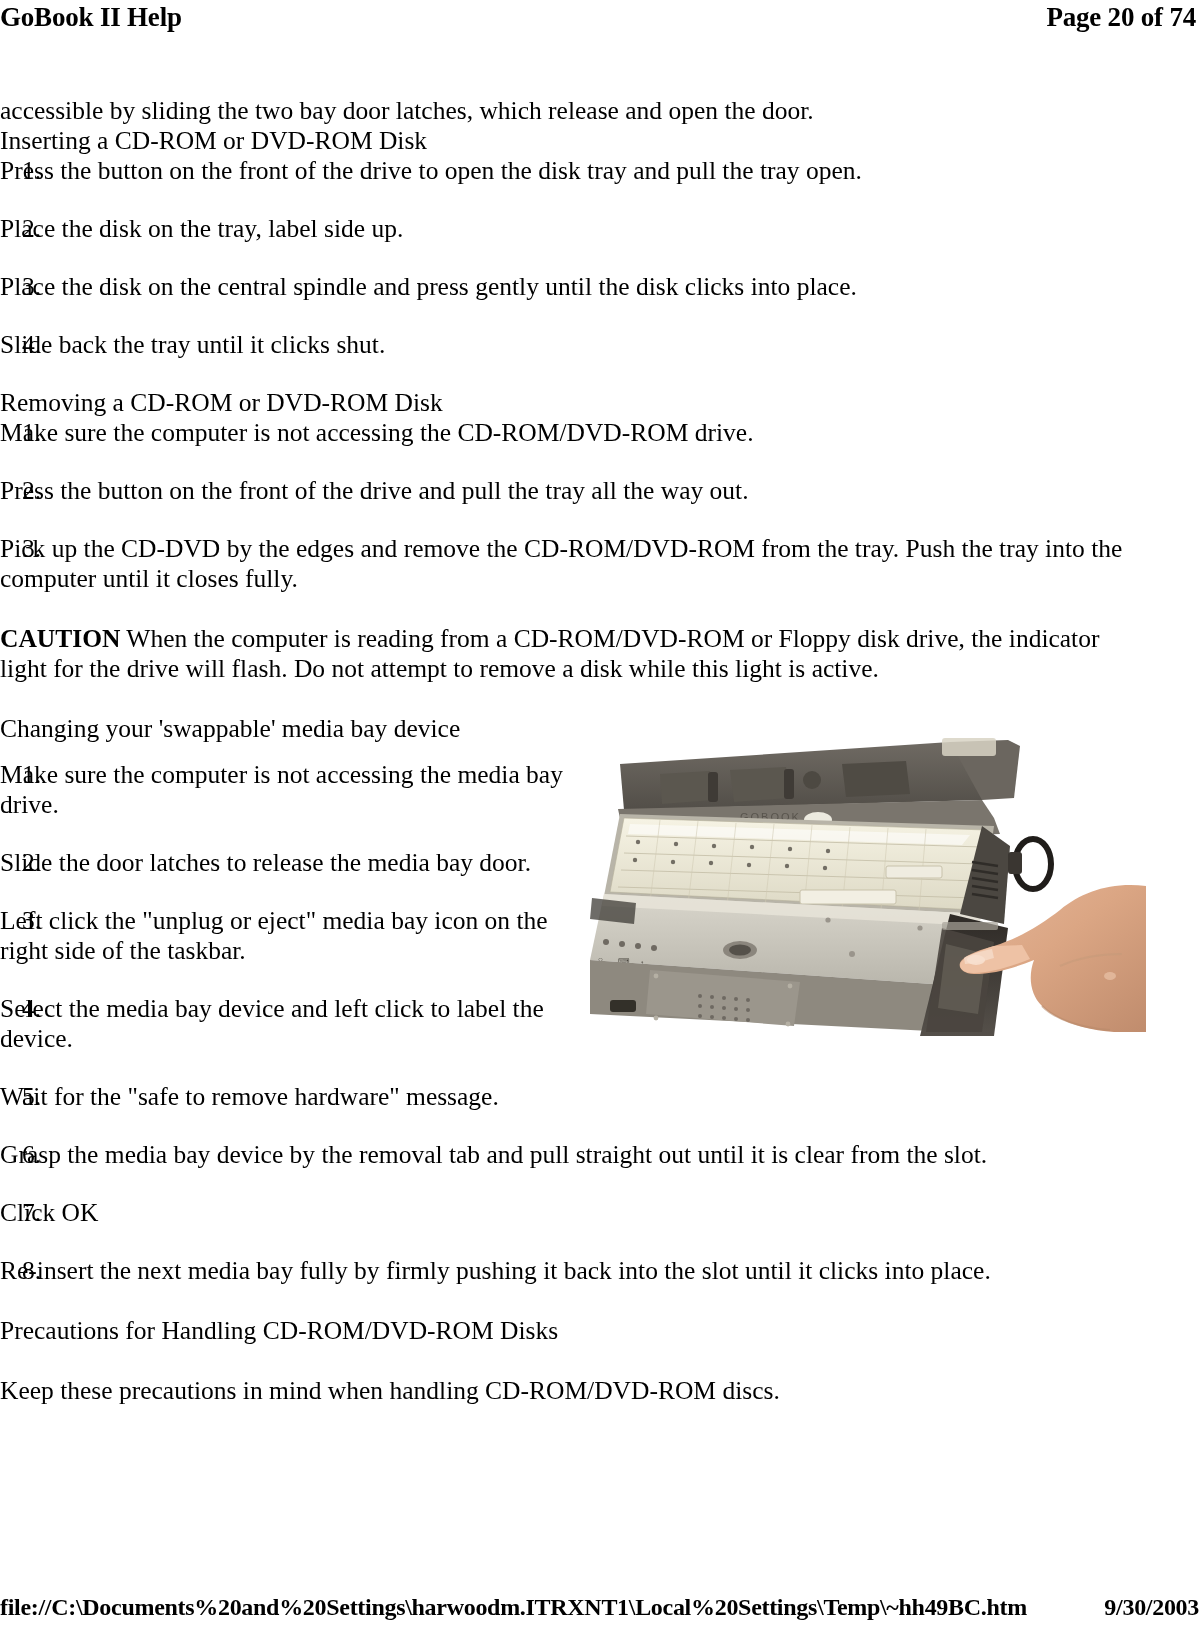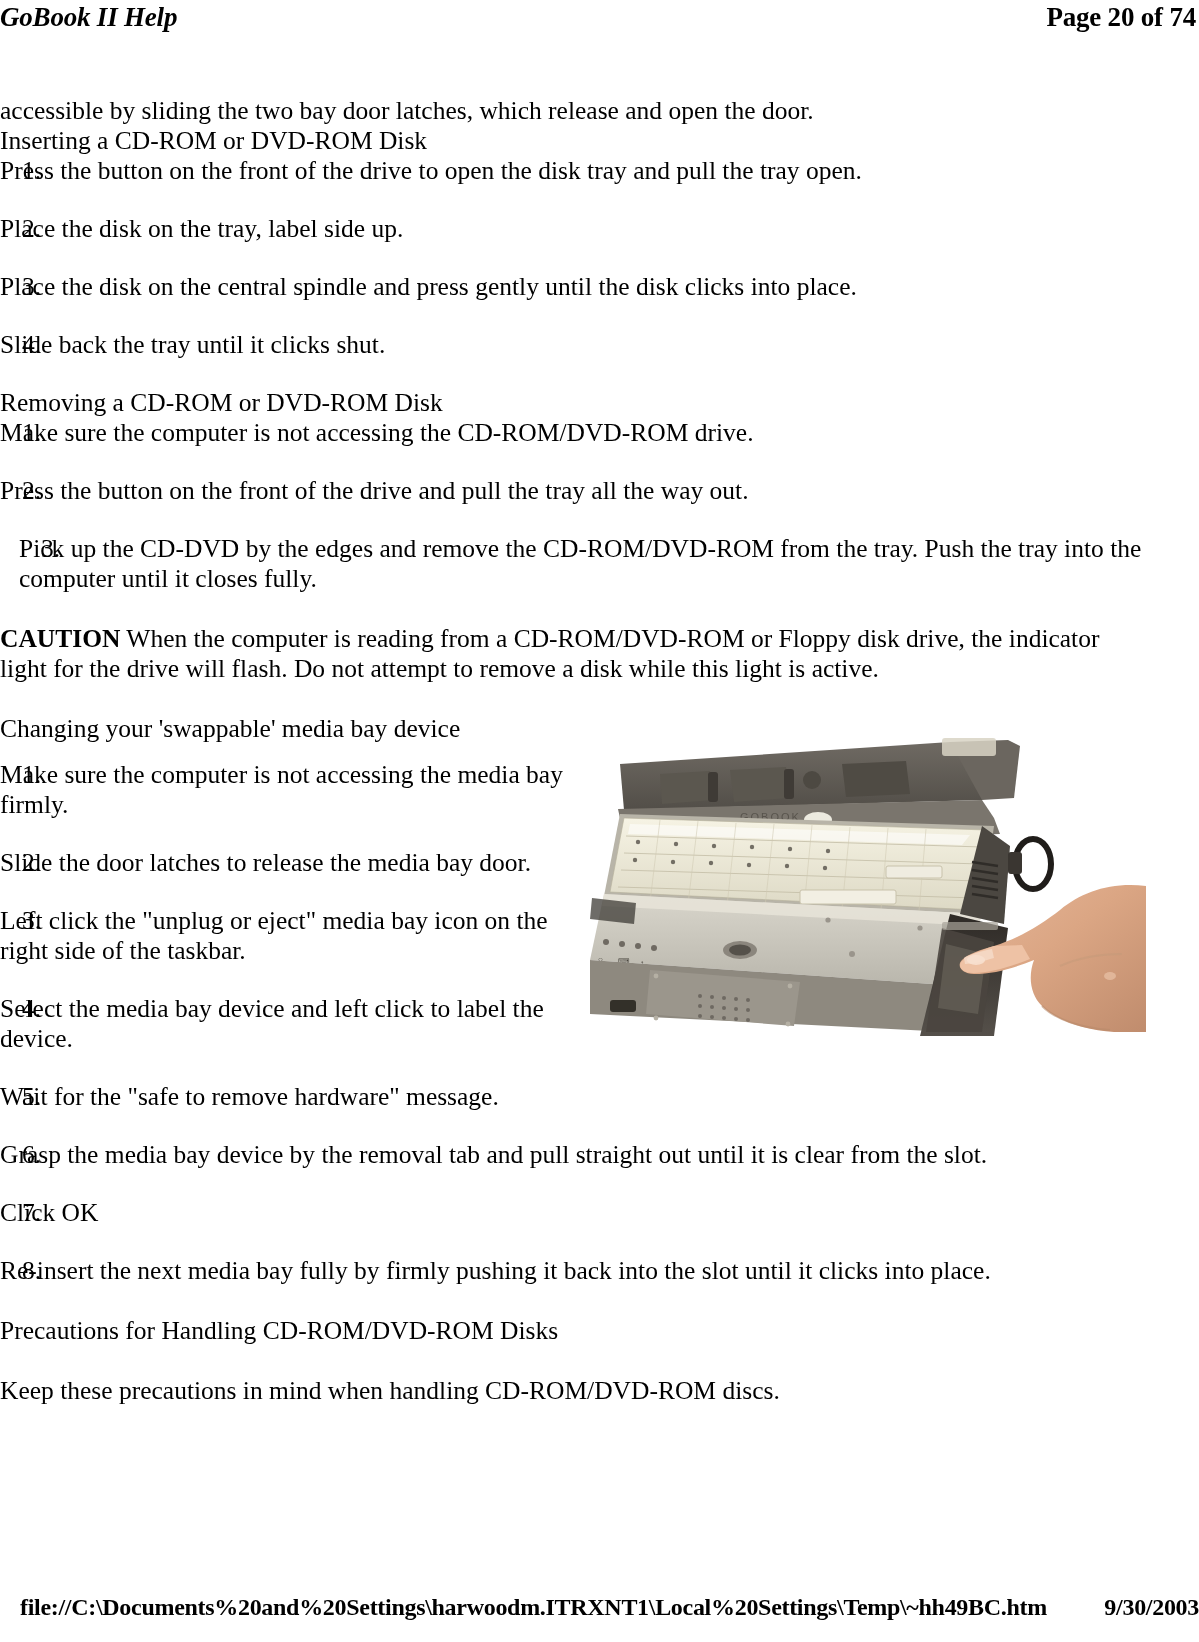--- a/index.html
+++ b/index.html
@@ -24,37 +24,37 @@
     width: 1199px;
     height: 38px;
     display: flex;
     justify-content: space-between;
     align-items: flex-start;
     font-size: 27px;
     font-weight: bold;
     line-height: 34px;
     letter-spacing: -0.2px;
   }
-  .page-header .left  { padding-left: 0px; font-style: italic; }
+  .page-header .left  { padding-left: 0px; }
   .page-header .right { padding-right: 3px; }
 
   
   .page-footer {
     position: absolute;
     left: 0px;
     top: 1592px;
     width: 1199px;
     height: 40px;
     font-size: 24px;
     font-weight: bold;
     line-height: 30px;
     letter-spacing: -0.3px;
     white-space: nowrap;
   }
-  .page-footer .fpath { position: absolute; left: 0px; top: 0px; padding-left: 20px; }
+  .page-footer .fpath { position: absolute; left: 0px; top: 0px; }
   .page-footer .fdate { position: absolute; right: 0px; top: 0px; }
 
   
   .content {
     position: absolute;
     left: 0px;
     top: 96px;
     width: 1146px;
     font-size: 25.5px;
     line-height: 30px;
@@ -124,21 +124,21 @@
     <li>Place the disk on the tray, label side up.</li>
     <li>Place the disk on the central spindle and press gently until the disk clicks into place.</li>
     <li>Slide back the tray until it clicks shut.</li>
   </ol>
 
   <p class="para sp-after" style="margin-top:28px;">Removing a CD-ROM or DVD-ROM Disk</p>
 
   <ol class="steps">
     <li>Make sure the computer is not accessing the CD-ROM/DVD-ROM drive.</li>
     <li>Press the button on the front of the drive and pull the tray all the way out.</li>
-    <li style="margin-bottom:0;margin-left:19px;">Pick up the CD-DVD by the edges and remove the CD-ROM/DVD-ROM from the tray.  Push the tray into the computer until it closes fully.</li>
+    <li style="margin-bottom:0;">Pick up the CD-DVD by the edges and remove the CD-ROM/DVD-ROM from the tray.  Push the tray into the computer until it closes fully.</li>
   </ol>
 
   <p class="para" style="margin-top:30px;">
     <span class="bold">CAUTION</span><span> When the computer is reading from a CD-ROM/DVD-ROM or Floppy disk drive, the indicator light for the drive will flash.  Do not attempt to remove a disk while this light is active.</span>
   </p>
 
   <div class="clearfix" style="margin-top:30px;">
 
     <div class="figure">
       <svg width="556" height="322" viewBox="0 0 556 322" xmlns="http://www.w3.org/2000/svg">
@@ -314,21 +314,21 @@
         <path d="M452 292 C 466 306, 492 314, 520 316" fill="none" stroke="#b98a6b" stroke-width="2" opacity="0.6"></path>
         <path d="M470 252 C 488 244, 510 240, 532 240" fill="none" stroke="#c4997a" stroke-width="2" opacity="0.5"></path>
         <ellipse cx="520" cy="262" rx="6" ry="4" fill="#f0cdb4" opacity="0.55"></ellipse>
       </svg>
     </div>
 
     <div class="block-narrow">
       <p class="para" style="margin-bottom:16px;">Changing your 'swappable' media bay device</p>
 
       <ol class="steps">
-        <li>Make sure the computer is not accessing the media bay firmly.</li>
+        <li>Make sure the computer is not accessing the media bay drive.</li>
         <li>Slide the door latches to release the media bay door.</li>
         <li>Left click the "unplug or eject" media bay icon on the right side of the taskbar.</li>
         <li>Select the media bay device and left click to label the device.</li>
       </ol>
     </div>
 
     <ol class="steps" start="5" style="counter-reset: stepnum 4; margin-top:28px; clear:both;">
       <li>Wait for the "safe to remove hardware" message.</li>
       <li>Grasp the media bay device by the removal tab and pull straight out until it is clear from the slot.</li>
       <li>Click OK</li>

